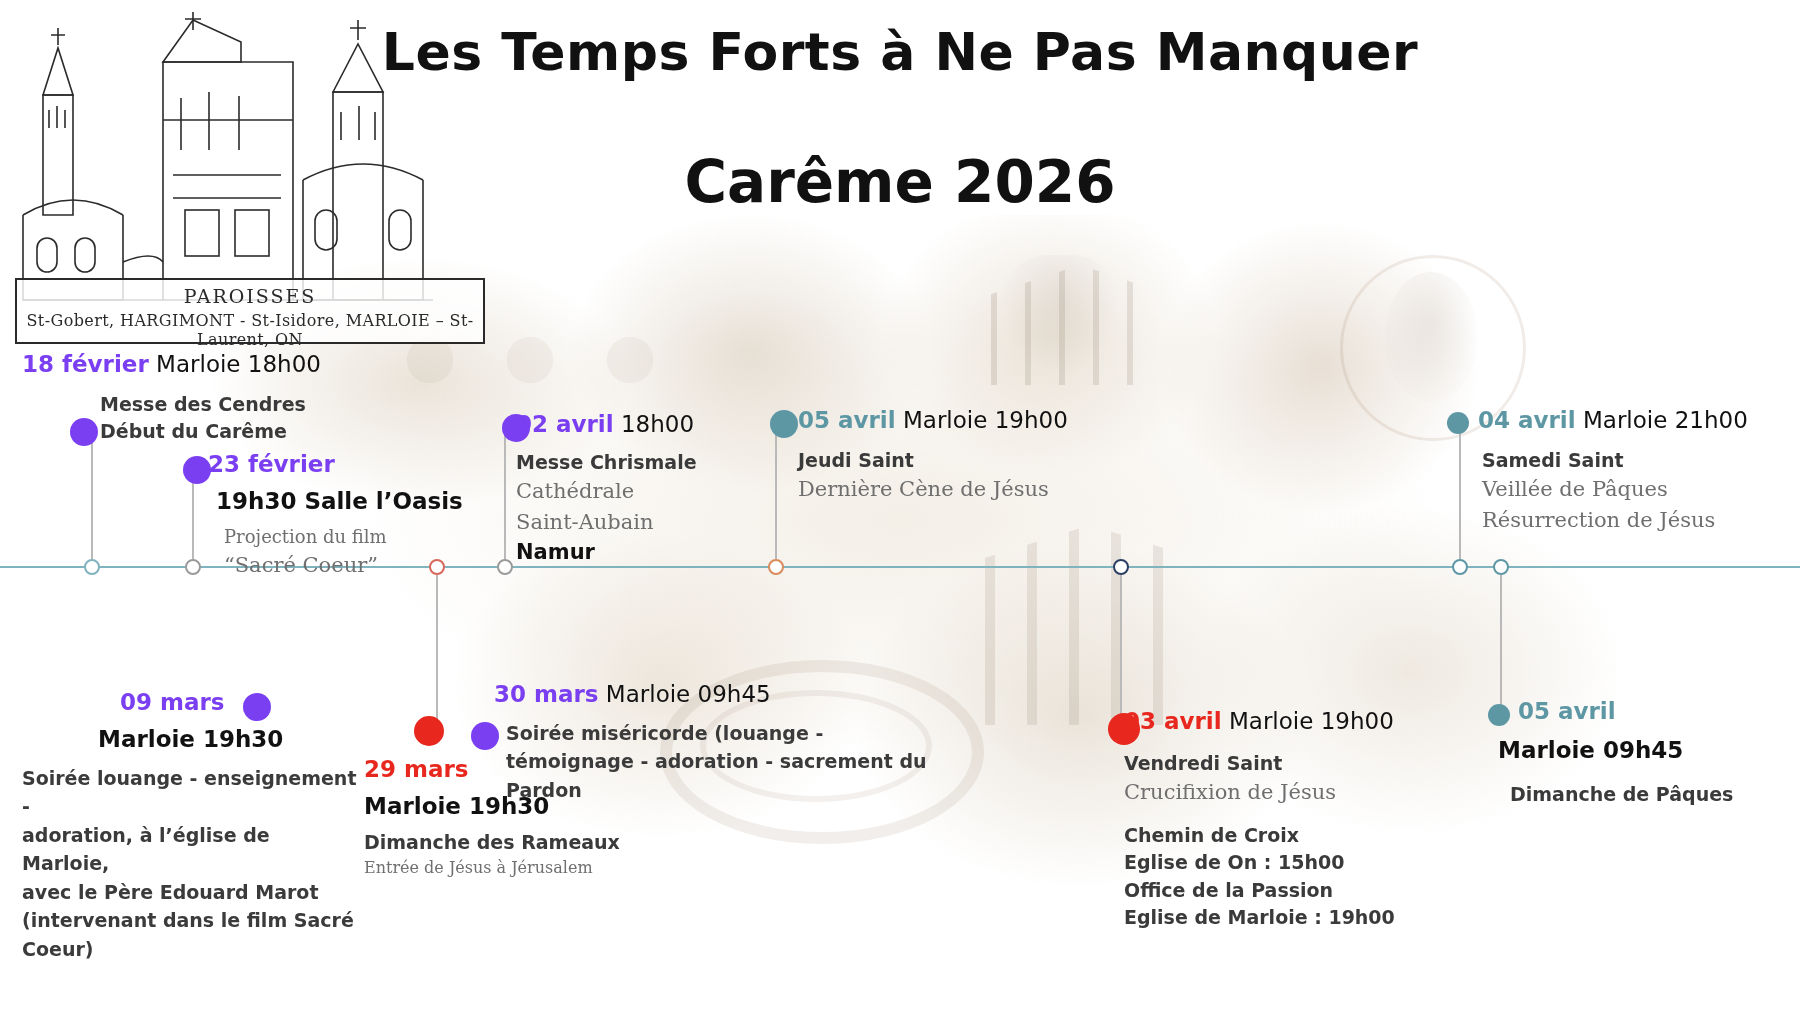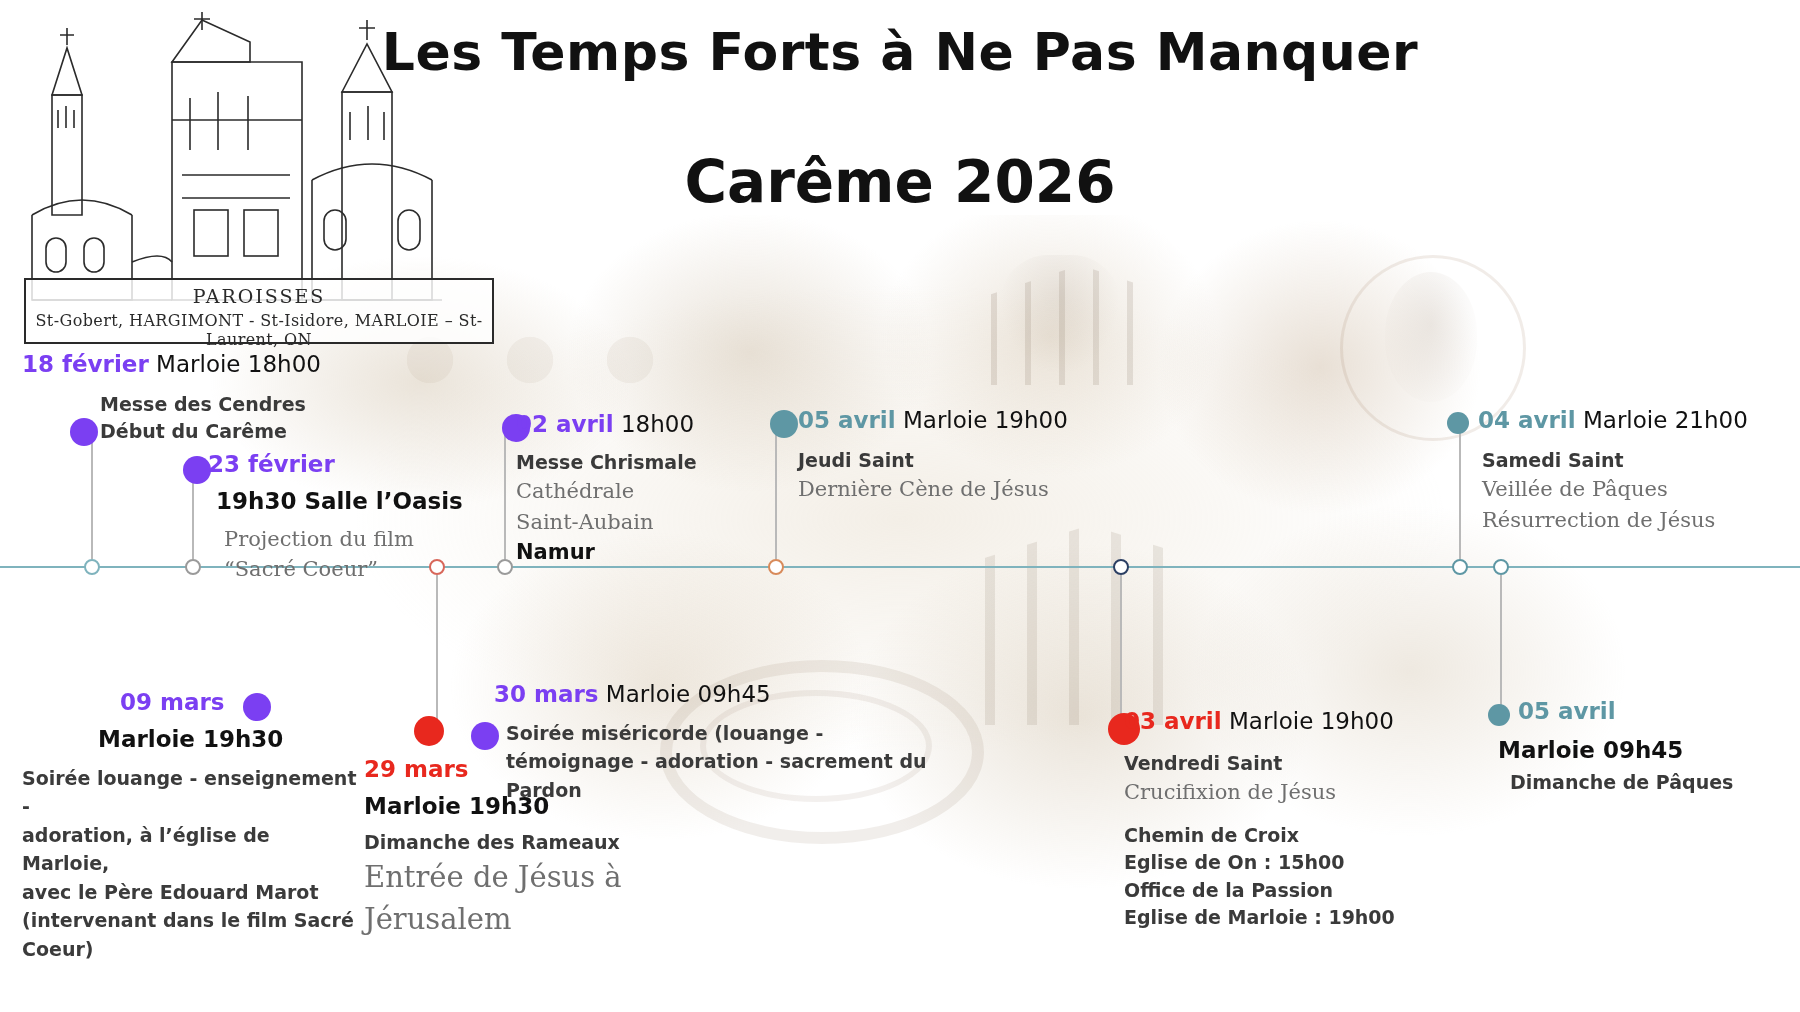--- a/index.html
+++ b/index.html
@@ -117,21 +117,21 @@
     text-align: center;
     font-size: 58px;
     font-weight: bold;
     color: #111111;
     font-family: "DejaVu Sans", sans-serif;
   }
 
   
   .logo-box {
     position: absolute;
-    left: 12px;
+    left: 3px;
     top: 0px;
     width: 472px;
     height: 340px;
   }
   .logo-caption {
     position: absolute;
     left: 12px;
     top: 278px;
     width: 470px;
     height: 66px;
@@ -325,21 +325,21 @@
       <div class="ev-line bold">Début du Carême</div>
     </div>
   </div>
 
   <div class="event" style="left:188px; top:450px; width:380px;">
     <div class="ev-head" style="margin-left:20px;">
       <span class="ev-date" style="color:#7b3ff2;">23 février</span>
     </div>
     <div class="ev-head" style="margin-top:8px; margin-left:28px; font-weight:bold; color:#111;">19h30 Salle l’Oasis</div>
     <div style="margin-top:8px; margin-left:36px;">
-      <div class="ev-line serif" style="font-size:21px;">Projection du film</div>
+      <div class="ev-line serif" style="font-size:18px;">Projection du film</div>
       <div class="ev-line serif" style="font-size:21px;">“Sacré Coeur”</div>
     </div>
   </div>
 
   <div class="event" style="left:516px; top:410px; width:300px;">
     <div class="ev-head">
       <span class="ev-date" style="color:#7b3ff2;">02 avril</span>
       <span class="ev-place">18h00</span>
     </div>
     <div style="margin-top:10px;">
@@ -387,21 +387,21 @@
     </div>
   </div>
 
   <div class="event" style="left:364px; top:755px; width:370px;">
     <div class="ev-head">
       <span class="ev-date" style="color:#e8281e;">29 mars</span>
     </div>
     <div class="ev-head" style="margin-top:8px; font-weight:bold; color:#111;">Marloie 19h30</div>
     <div style="margin-top:8px;">
       <div class="ev-line bold">Dimanche des Rameaux</div>
-      <div class="ev-line serif" style="font-size:29px;">Entrée de Jésus à Jérusalem</div>
+      <div class="ev-line serif" style="font-size:16px;">Entrée de Jésus à Jérusalem</div>
     </div>
   </div>
 
   <div class="event" style="left:494px; top:680px; width:480px;">
     <div class="ev-head">
       <span class="ev-date" style="color:#7b3ff2;">30 mars</span>
       <span class="ev-place">Marloie 09h45</span>
     </div>
     <div style="margin-top:10px; margin-left:12px;">
       <div class="ev-wrap">Soirée miséricorde (louange -</div>
@@ -422,18 +422,18 @@
       <div class="ev-line bold" style="">Office de la Passion</div>
       <div class="ev-line bold">Eglise de Marloie : 19h00</div>
     </div>
   </div>
 
   <div class="event" style="left:1480px; top:697px; width:300px;">
     <div class="ev-head" style="margin-left:38px;">
       <span class="ev-date" style="color:#5e97a4;">05 avril</span>
     </div>
     <div class="ev-head" style="margin-top:10px; margin-left:18px; font-weight:bold; color:#111;">Marloie 09h45</div>
-    <div style="margin-top:4px; margin-left:30px;">
+    <div style="margin-top:16px; margin-left:30px;">
       <div class="ev-line bold">Dimanche de Pâques</div>
     </div>
   </div>
 
 </div>
 
 </body></html>

